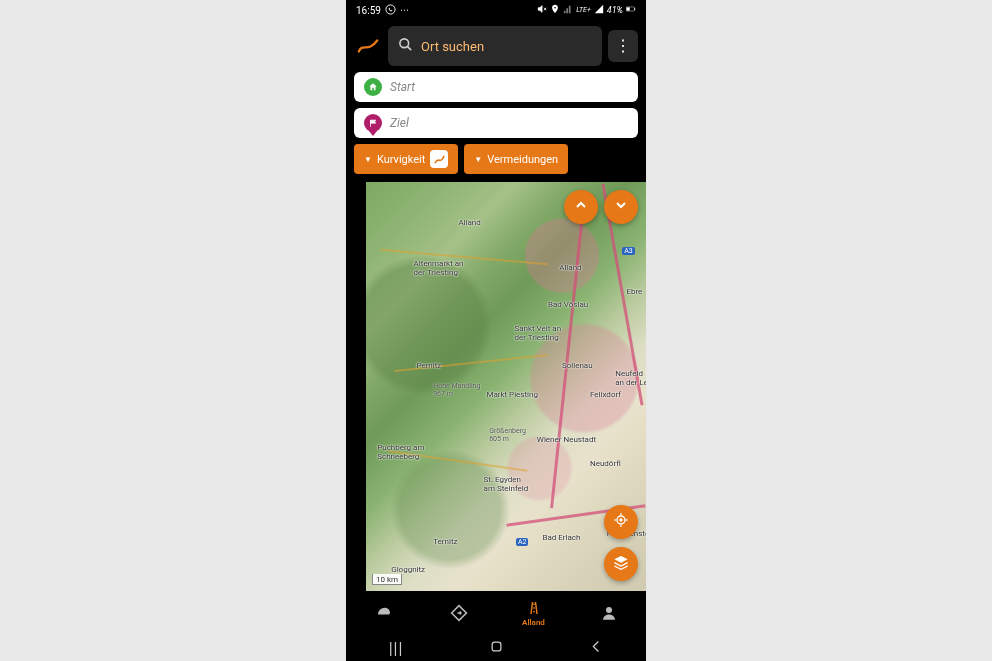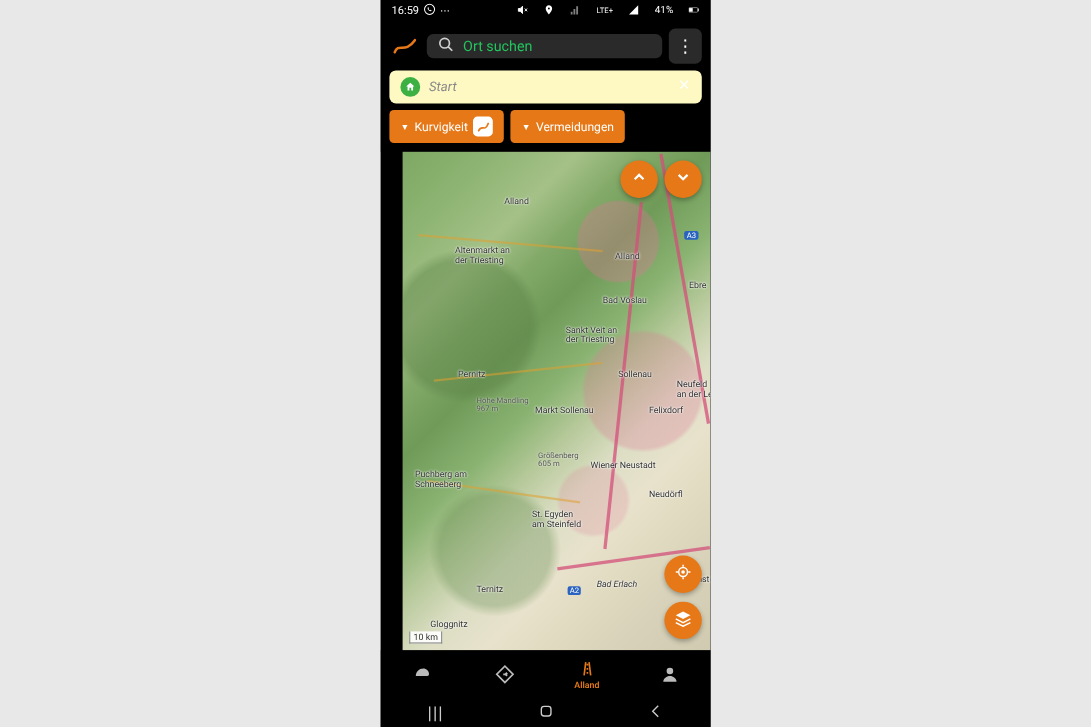--- a/index.html
+++ b/index.html
@@ -33,61 +33,61 @@
     height: 20px;
     background: #000;
     color: #fff;
     display: flex;
     align-items: center;
     justify-content: space-between;
     padding: 0 10px;
     font-size: 10px;
   }
   .status-left { display: flex; align-items: center; gap: 4px; }
-  .status-right { display: flex; align-items: center; gap: 14px; font-size: 9px;}
+  .status-right { display: flex; align-items: center; gap: 3px; font-size: 9px; font-style: italic;}
   .status-right svg { width: 10px; height: 10px; }
   
   .top-bar {
     background: #000;
     padding: 6px 8px;
     display: flex;
     gap: 6px;
     align-items: center;
   }
   .logo-box {
     width: 28px; height: 30px;
     display:flex; align-items:center; justify-content:center;
   }
   .search-box {
     flex: 1;
     background: #2a2a2a;
     border-radius: 6px;
-    height: 22px;
+    height: 40px;
     display: flex;
     align-items: center;
     padding: 0 10px;
     gap: 8px;
-    color: #22c55e;
+    color: #fdba74;
     font-size: 13px;
   }
   .more-box {
     width: 30px; height: 32px;
     background: #2a2a2a;
     border-radius: 6px;
     display:flex; align-items:center; justify-content:center;
     color:#fff;
   }
   
   .waypoints {
     background: #000;
     padding: 0 8px 6px 8px;
     display: flex; flex-direction: column; gap: 6px;
   }
   .wp-row {
-    background: #fef9c3;
+    background: #ffffff;
     border-radius: 6px;
     height: 30px;
     display: flex;
     align-items: center;
     padding: 0 10px;
     gap: 8px;
   }
   .wp-icon {
     width: 18px; height: 18px;
     border-radius: 50%;
@@ -290,20 +290,34 @@
     </div>
 
     <div class="waypoints">
       <div class="wp-row">
         <div class="wp-icon start">
           <svg viewBox="0 0 24 24" width="10" height="10" fill="#fff">
               <path d="M12 3l9 8h-3v9h-4v-6H10v6H6v-9H3z"></path>
             </svg>
         </div>
         <div class="wp-input">Start</div>
+        <div class="wp-close">
+          <svg viewBox="0 0 24 24" width="12" height="12" stroke="#fff" stroke-width="2.5">
+              <line x1="5" y1="5" x2="19" y2="19"></line>
+              <line x1="19" y1="5" x2="5" y2="19"></line>
+            </svg>
+        </div>
+      </div>
+      <div class="wp-row">
+        <div class="wp-icon dest">
+          <svg viewBox="0 0 24 24" width="9" height="9" fill="#fff">
+              <path d="M4 3h14l-3 4 3 4H4z M4 3v18" stroke="#fff" stroke-width="2"></path>
+            </svg>
+        </div>
+        <div class="wp-input">Ziel</div>
         <div class="wp-close">
           <svg viewBox="0 0 24 24" width="12" height="12" stroke="#fff" stroke-width="2.5">
               <line x1="5" y1="5" x2="19" y2="19"></line>
               <line x1="19" y1="5" x2="5" y2="19"></line>
             </svg>
         </div>
       </div>
     </div>
 
     <div class="filters">
@@ -334,27 +348,27 @@
           <div class="city-label" style="left: 33%; top: 9%;">Alland</div>
           <div class="city-label" style="left: 17%; top: 19%;">Altenmarkt an<br>der Triesting</div>
           <div class="city-label" style="left: 69%; top: 20%;">Alland</div>
           <div class="city-label" style="left: 65%; top: 29%;">Bad Vöslau</div>
           <div class="city-label" style="left: 93%; top: 26%;">Ebre</div>
           <div class="city-label" style="left: 53%; top: 35%;">Sankt Veit an<br>der Triesting</div>
           <div class="city-label" style="left: 18%; top: 44%;">Pernitz</div>
           <div class="city-label" style="left: 70%; top: 44%;">Sollenau</div>
           <div class="city-label" style="left: 70%; top: 51%; padding-left: 28px;">Felixdorf</div>
           <div class="city-label" style="left: 89%; top: 46%;">Neufeld<br>an der Le</div>
-          <div class="city-label" style="left: 43%; top: 51%;">Markt Sollenau</div>
+          <div class="city-label" style="left: 43%; top: 51%;">Markt Piesting</div>
           <div class="city-label" style="left: 4%; top: 64%;">Puchberg am<br>Schneeberg</div>
           <div class="city-label" style="left: 61%; top: 62%;">Wiener Neustadt</div>
           <div class="city-label" style="left: 42%; top: 72%;">St. Egyden<br>am Steinfeld</div>
           <div class="city-label" style="left: 80%; top: 68%;">Neudörfl</div>
           <div class="city-label" style="left: 24%; top: 87%;">Ternitz</div>
-          <div class="city-label" style="left: 63%; top: 86%; font-style: italic;">Bad Erlach</div>
+          <div class="city-label" style="left: 63%; top: 86%;">Bad Erlach</div>
           <div class="city-label" style="left: 86%; top: 85%;">Forchtenste</div>
           <div class="city-label" style="left: 9%; top: 94%;">Gloggnitz</div>
         </div>
       <div id="map-mtns">
           <div class="mtn-label" style="left: 24%; top: 49%;">Hohe Mandling<br>967 m</div>
           <div class="mtn-label" style="left: 44%; top: 60%;">Größenberg<br>605 m</div>
         </div>
 
       <div class="hwy-badge" style="right:4%; top:16%;">A3</div>
       <div class="hwy-badge" style="right:42%; bottom:11%;">A2</div>

